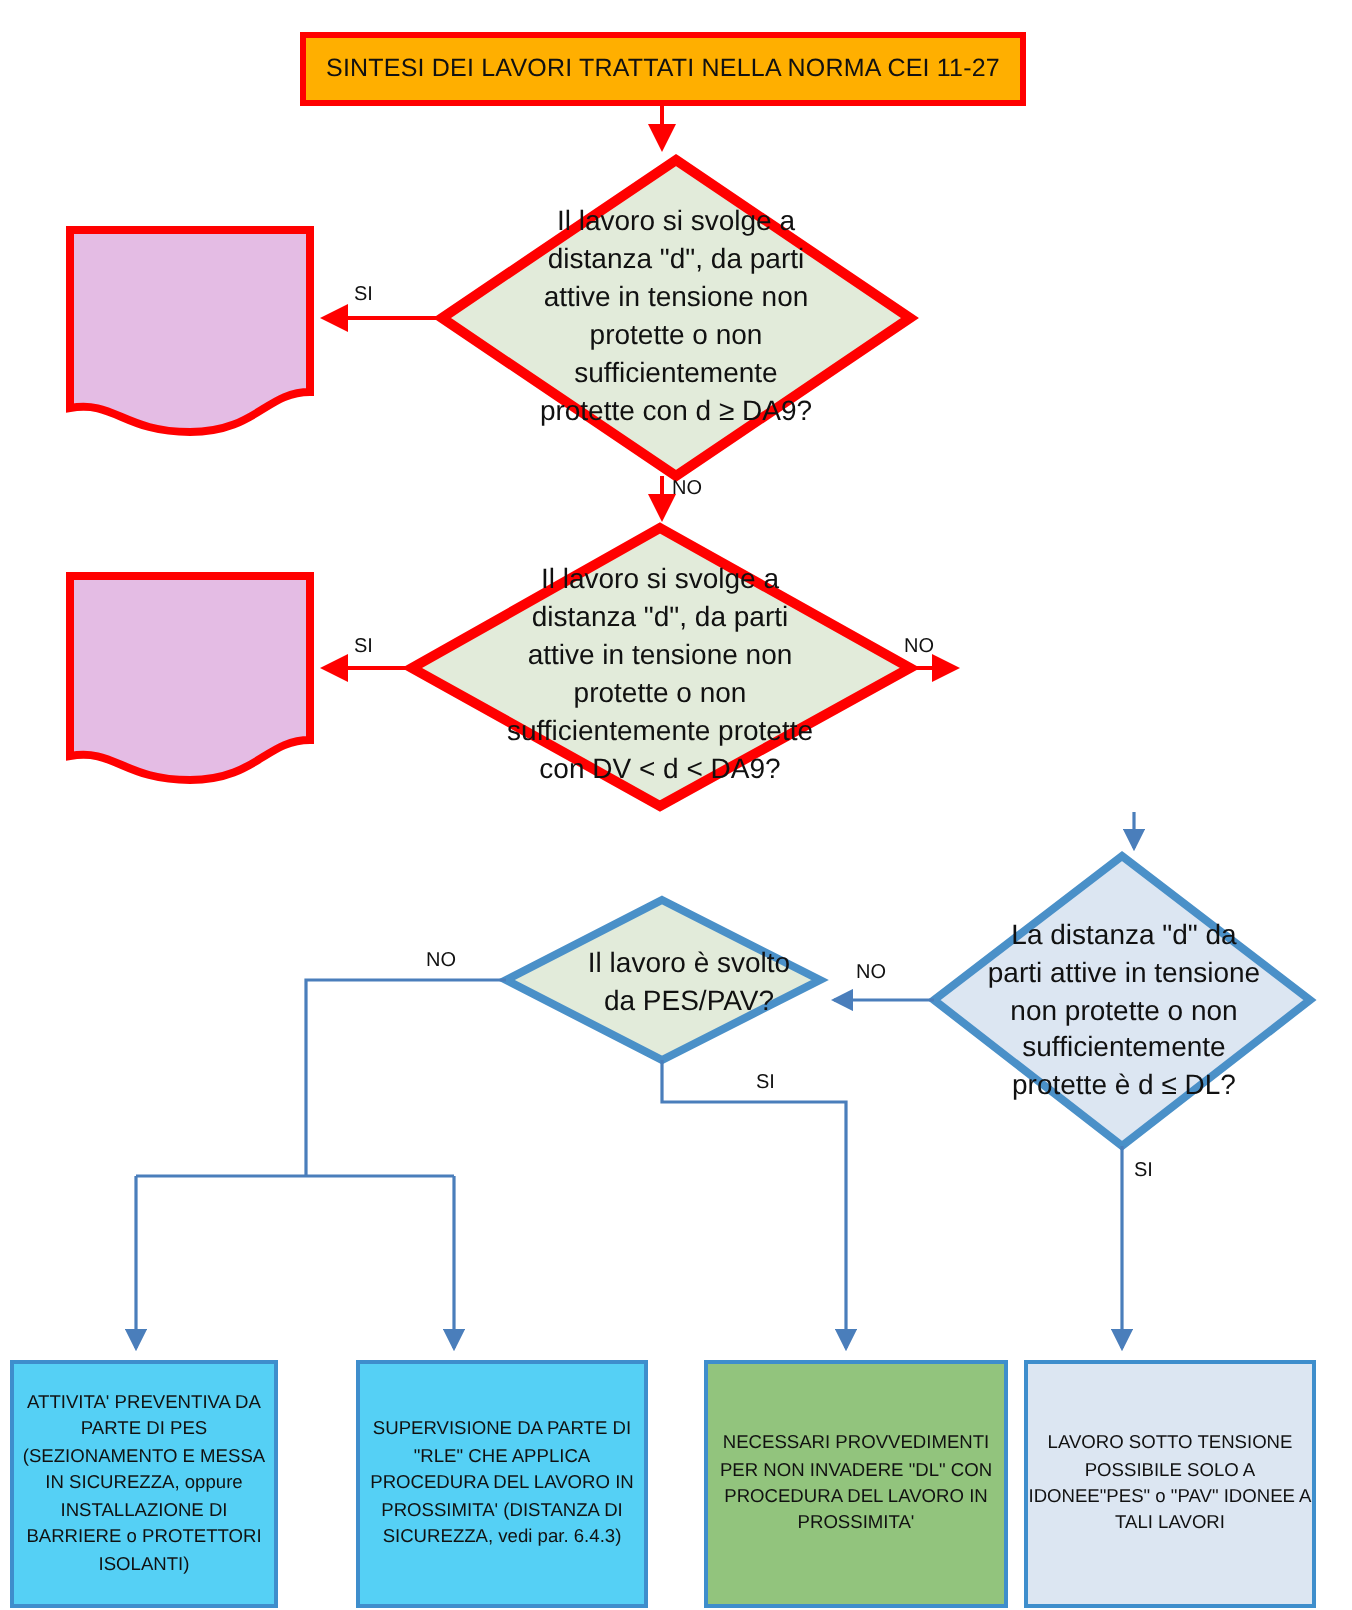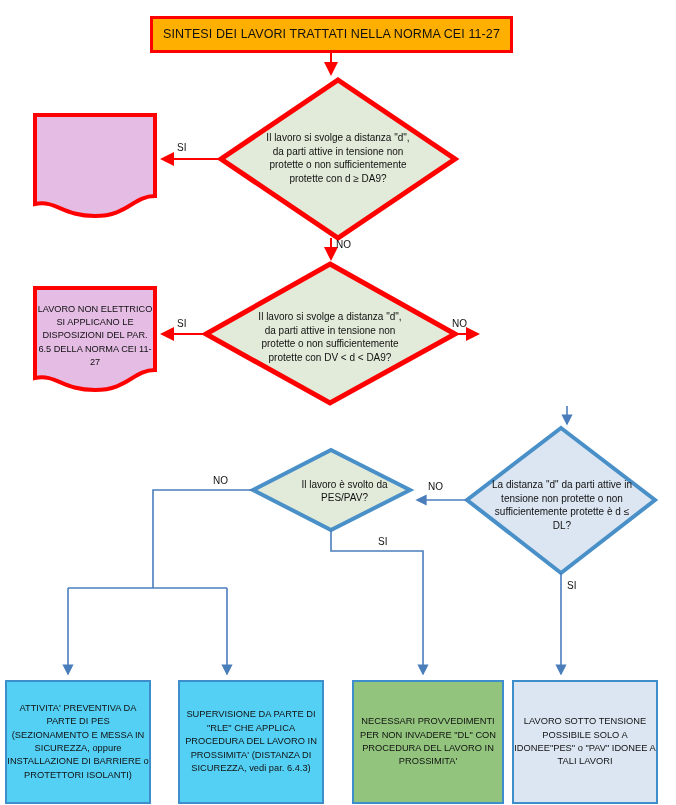--- a/index.html
+++ b/index.html
@@ -12,40 +12,40 @@
   .node .txt{display:block;line-height:1.22;}
 
   
   #title-box{left:150px;top:16px;width:363px;height:37px;
              background:#FFAF00;border:3px solid #FF0000;}
   #title-box .txt{font-size:12.5px;color:#111;letter-spacing:.1px;white-space:nowrap;}
 
   
   .diamond-txt{position:absolute;display:flex;align-items:center;justify-content:center;
                text-align:center;box-sizing:border-box;pointer-events:none;}
-  .diamond-txt .txt{font-size:10px;color:#111;line-height:1.35;}
+  .diamond-txt .txt{font-size:14px;color:#111;line-height:1.35;}
 
   #d1-txt{left:262px;top:108px;width:152px;height:100px;}
   #d2-txt{left:252px;top:292px;width:156px;height:90px;}
   #d3-txt{left:492px;top:462px;width:140px;height:86px;}
   #d4-txt{left:292px;top:465px;width:105px;height:52px;}
 
   
   #doc1-txt{left:36px;top:118px;width:118px;height:82px;}
   #doc1-txt .txt{font-size:9.2px;color:#111;line-height:1.45;}
   #doc2-txt{left:36px;top:290px;width:118px;height:92px;}
   #doc2-txt .txt{font-size:9.2px;color:#111;line-height:1.45;}
 
   
   #blue-top{left:484px;top:288px;width:167px;height:118px;
             background:#DCE6F2;border:2px solid #4A90C8;}
   #blue-top .txt{font-size:9.3px;color:#111;line-height:1.42;}
 
   .bottom-box{top:680px;height:124px;}
-  #box-a{left:5px;width:146px;background:#55D0F5;border:2px solid #3E8ECC;}
+  #box-a{left:5px;width:134px;background:#55D0F5;border:2px solid #3E8ECC;}
   #box-b{left:178px;width:146px;background:#55D0F5;border:2px solid #3E8ECC;}
   #box-c{left:352px;width:152px;background:#92C47D;border:2px solid #3E8ECC;}
   #box-d{left:512px;width:146px;background:#DCE6F2;border:2px solid #3E8ECC;}
   .bottom-box .txt{font-size:9.3px;color:#111;line-height:1.45;}
 
   
   .edge-label{position:absolute;font-size:10px;color:#111;white-space:nowrap;}
 </style>
 </head>
 <body>
@@ -144,23 +144,20 @@
 
   <div class="diamond-txt" id="d3-txt">
     <span class="txt">La distanza "d" da parti attive in tensione non protette o non sufficientemente protette è d ≤ DL?</span>
   </div>
 
   <div class="diamond-txt" id="d4-txt">
     <span class="txt">Il lavoro è svolto da PES/PAV?</span>
   </div>
 
 
-  <div class="diamond-txt" id="doc2-txt">
-    <span class="txt">LAVORO NON ELETTRICO SI APPLICANO LE DISPOSIZIONI DEL PAR. 6.5 DELLA NORMA CEI 11-27</span>
-  </div>
 
 
   <div class="node bottom-box" id="box-a">
     <span class="txt">ATTIVITA' PREVENTIVA DA PARTE DI PES (SEZIONAMENTO E MESSA IN SICUREZZA, oppure INSTALLAZIONE DI BARRIERE o PROTETTORI ISOLANTI)</span>
   </div>
   <div class="node bottom-box" id="box-b">
     <span class="txt">SUPERVISIONE DA PARTE DI "RLE" CHE APPLICA PROCEDURA DEL LAVORO IN PROSSIMITA' (DISTANZA DI SICUREZZA, vedi par. 6.4.3)</span>
   </div>
   <div class="node bottom-box" id="box-c">
     <span class="txt">NECESSARI PROVVEDIMENTI PER NON INVADERE "DL" CON PROCEDURA DEL LAVORO IN PROSSIMITA'</span>

